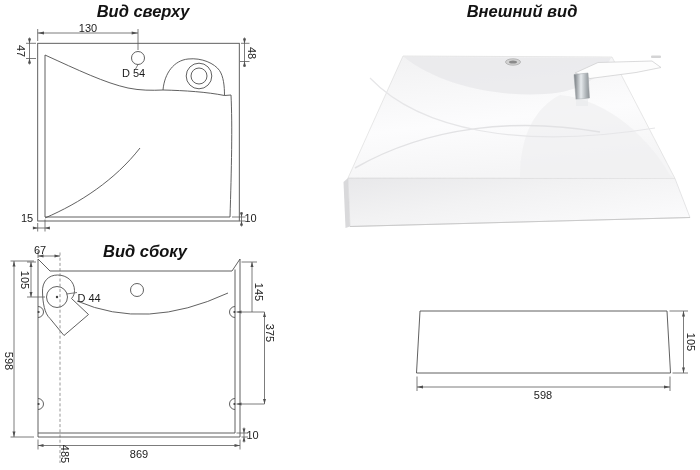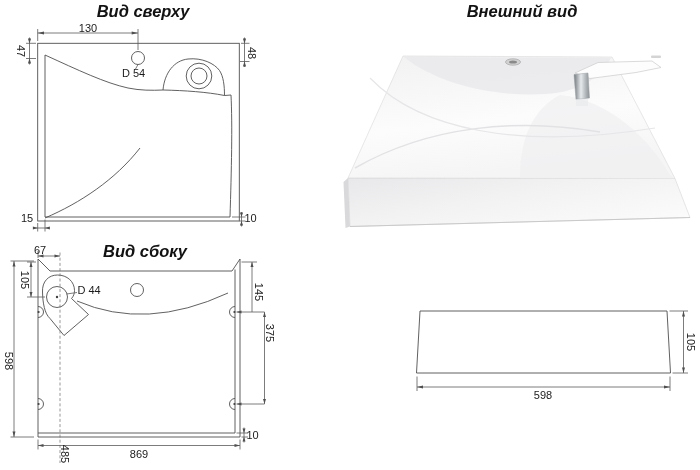--- a/index.html
+++ b/index.html
@@ -190,21 +190,21 @@
 
   <span class="lbl" style="left:88px;top:27.5px">130</span>
   <span class="lbl v" style="left:19.5px;top:51px">47</span>
   <span class="lbl v" style="left:251px;top:52.5px">48</span>
   <span class="lbl" style="left:133.5px;top:72.5px">D 54</span>
   <span class="lbl" style="left:27px;top:217.5px">15</span>
   <span class="lbl" style="left:250.5px;top:218px">10</span>
 
   <span class="lbl" style="left:40px;top:249.5px">67</span>
   <span class="lbl v" style="left:23.5px;top:280px">105</span>
-  <span class="lbl" style="left:89px;top:290px">D 44</span>
+  <span class="lbl" style="left:89px;top:298px">D 44</span>
   <span class="lbl v" style="left:257.5px;top:292px">145</span>
   <span class="lbl v" style="left:268.5px;top:333px">375</span>
   <span class="lbl v" style="left:8px;top:361px">598</span>
   <span class="lbl" style="left:139px;top:453.5px">869</span>
   <span class="lbl v" style="left:63.5px;top:454px">485</span>
   <span class="lbl" style="left:252.5px;top:434.5px">10</span>
 
   <span class="lbl" style="left:543px;top:394.5px">598</span>
   <span class="lbl v" style="left:689.5px;top:342px">105</span>
 

